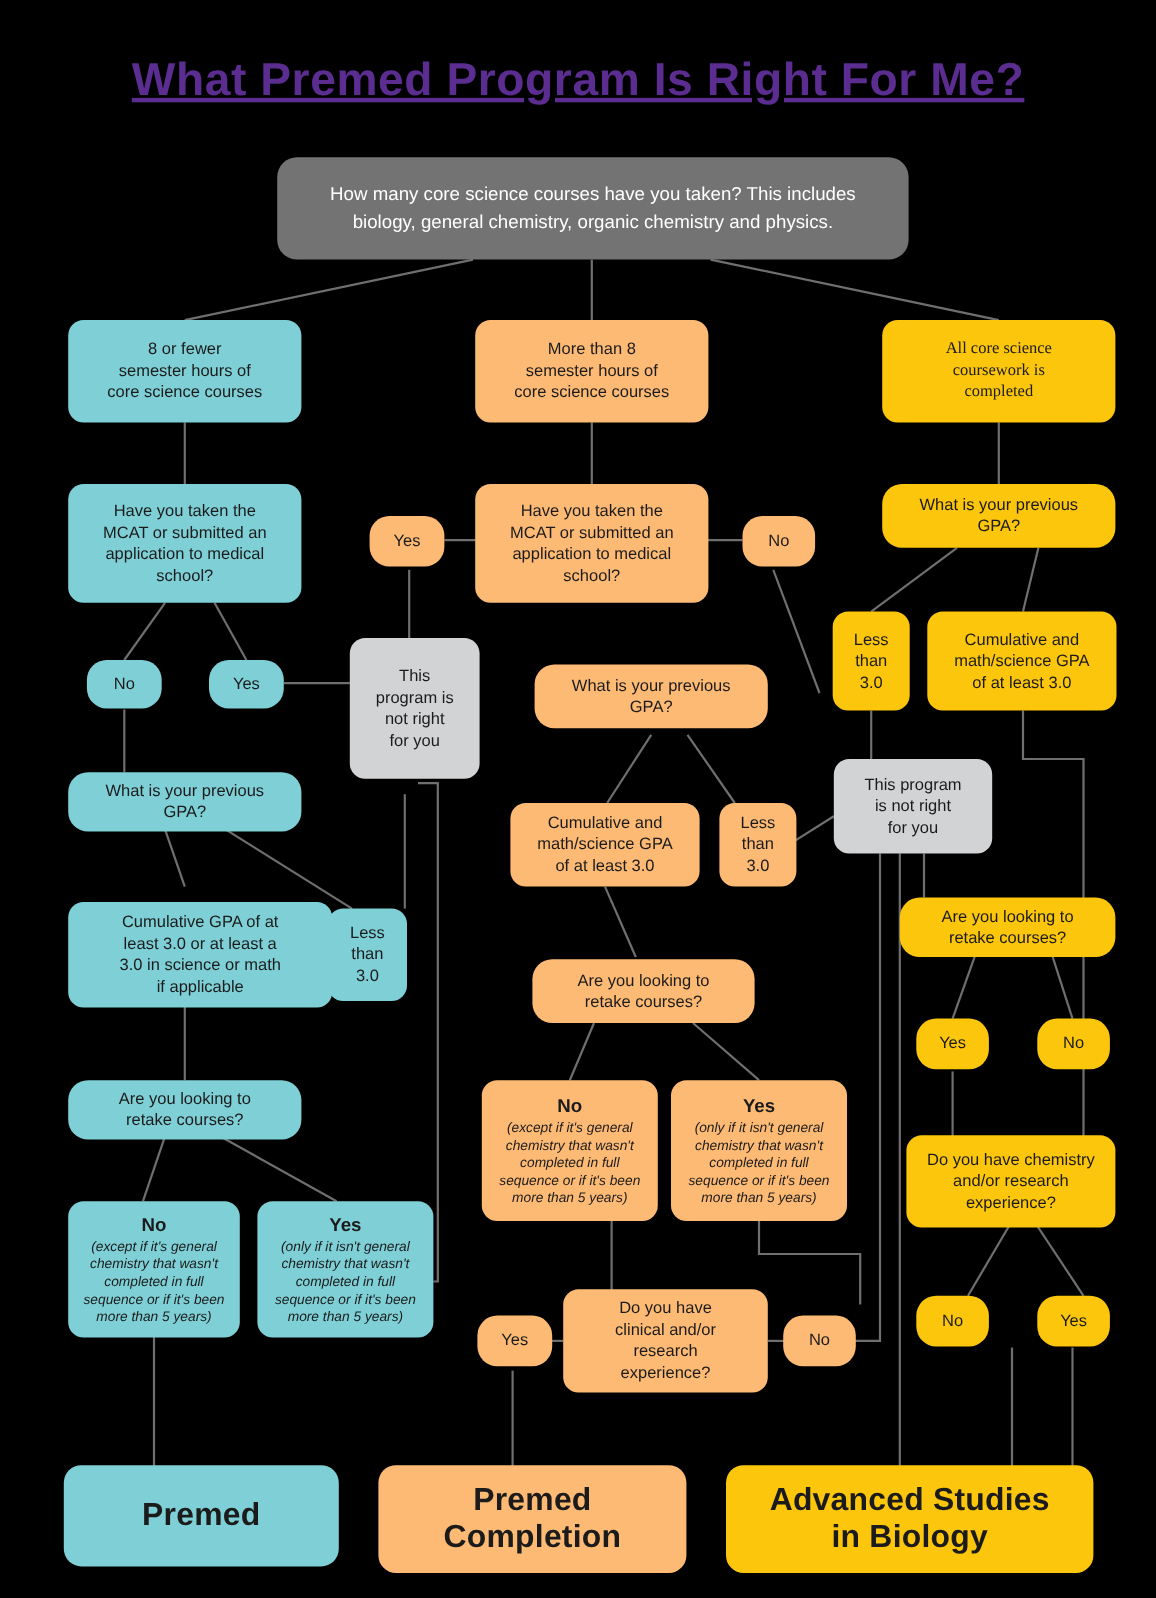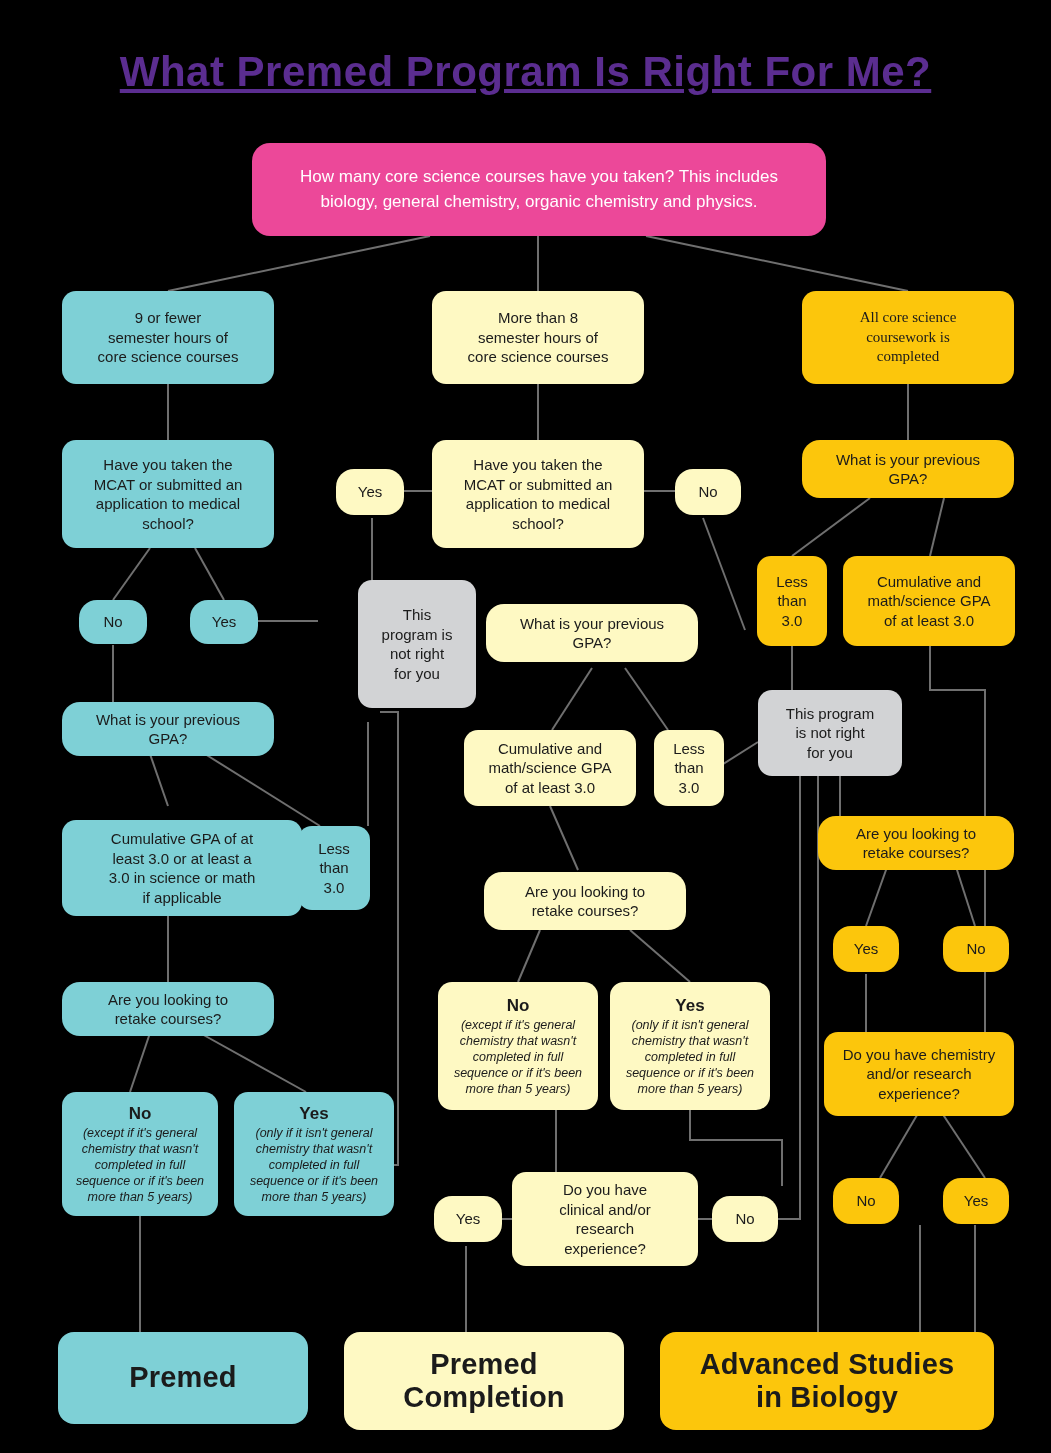--- a/index.html
+++ b/index.html
@@ -44,23 +44,23 @@
     justify-content: center;
     text-align: center;
     border-radius: 14px;
     color: #1b1b1b;
     font-size: 15px;
     line-height: 1.3;
     padding: 6px 8px;
     z-index: 2;
   }
   .node.blue   { background: #7ED0D6; }
-  .node.green  { background: #fef9c3; }
+  .node.green  { background: #fdba74; }
   .node.yellow { background: #FCC60C; }
-  .node.purple { background: #ec4899; color: #ffffff; text-align: center; }
+  .node.purple { background: #737373; color: #ffffff; text-align: center; }
   .node.gray   { background: #D2D3D5; }
 
   .node.pill { border-radius: 18px; }
   .node.root {
     border-radius: 18px;
     font-size: 17px;
     line-height: 1.45;
     padding: 10px 22px;
   }
   .node .main {
@@ -149,21 +149,21 @@
       <path d="M 866 974 L 866 1040"></path>
       <path d="M 818 776 L 818 1340"></path>
     </g>
   </svg>
 
   <div class="node purple root" style="left:252px; top:143px; width:574px; height:93px;">
     <span>How many core science courses have you taken? This includes biology, general chemistry, organic chemistry and physics.</span>
   </div>
 
   <div class="node blue" style="left:62px; top:291px; width:212px; height:93px;">
-    <span class="pre" style="white-space: pre-line;">9 or fewer
+    <span class="pre" style="white-space: pre-line;">8 or fewer
 semester hours of
 core science courses</span>
   </div>
   <div class="node green" style="left:432px; top:291px; width:212px; height:93px;">
     <span class="pre" style="white-space: pre-line;">More than 8
 semester hours of
 core science courses</span>
   </div>
   <div class="node yellow" style="left:802px; top:291px; width:212px; height:93px;">
     <span class="pre" style="white-space: pre-line; font-family: Liberation Serif, serif;">All core science
@@ -193,21 +193,21 @@
     <span class="pre" style="white-space: pre-line;">What is your previous
 GPA?</span>
   </div>
 
   <div class="node blue pill" style="left:79px; top:600px; width:68px; height:44px;">
     <span>No</span>
   </div>
   <div class="node blue pill" style="left:190px; top:600px; width:68px; height:44px;">
     <span>Yes</span>
   </div>
-  <div class="node gray" style="left:318px; top:580px; width:118px; height:128px;margin-left:40px;">
+  <div class="node gray" style="left:318px; top:580px; width:118px; height:128px;">
     <span class="pre" style="white-space: pre-line;">This
 program is
 not right
 for you</span>
   </div>
 
   <div class="node yellow" style="left:757px; top:556px; width:70px; height:90px;">
     <span class="pre" style="white-space: pre-line;">Less
 than
 3.0</span>

